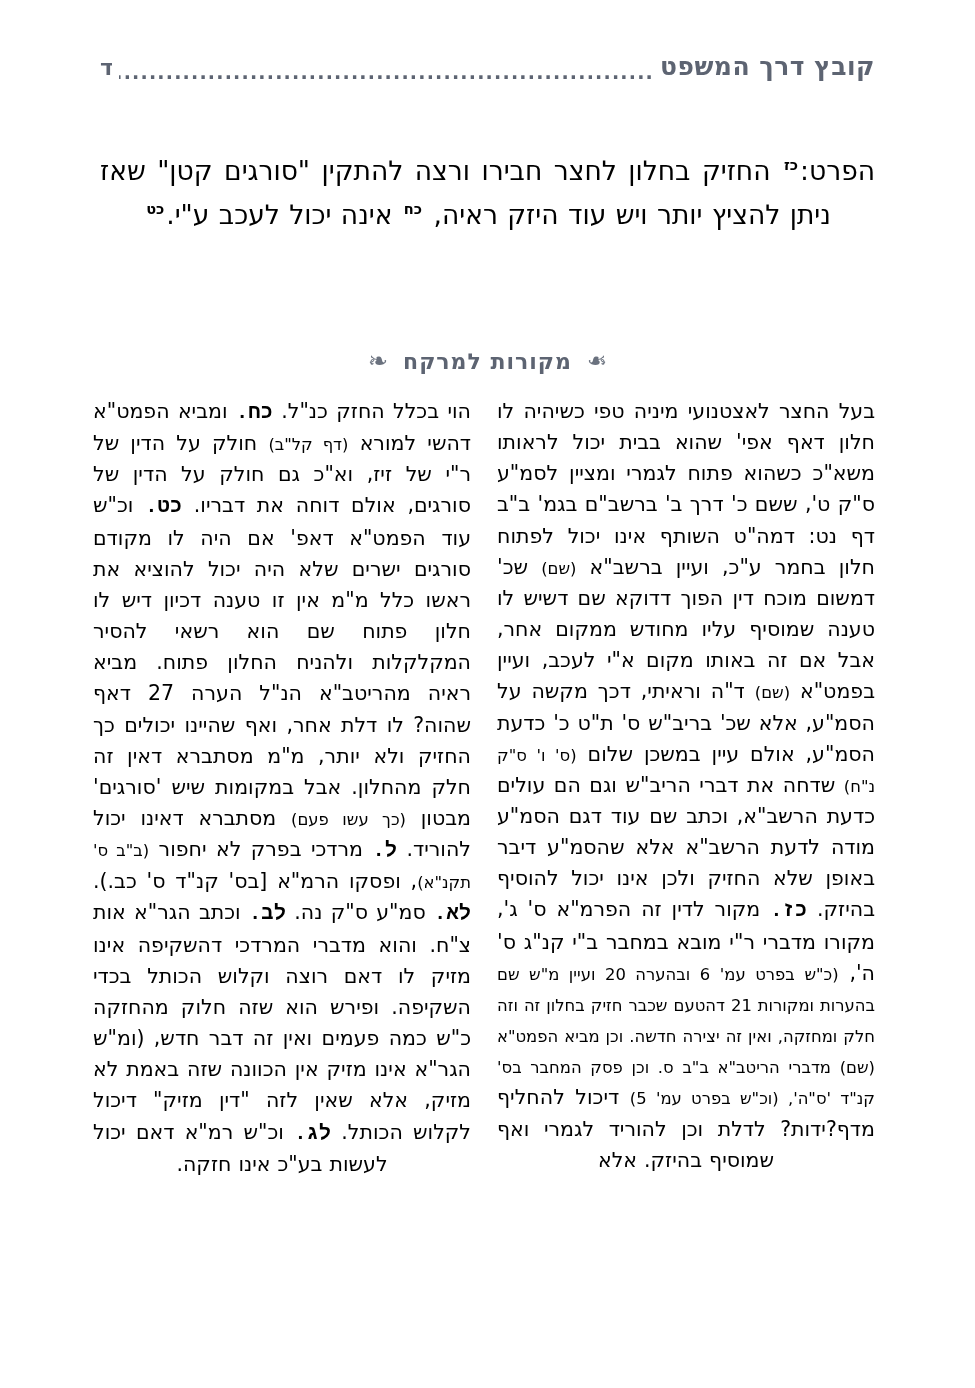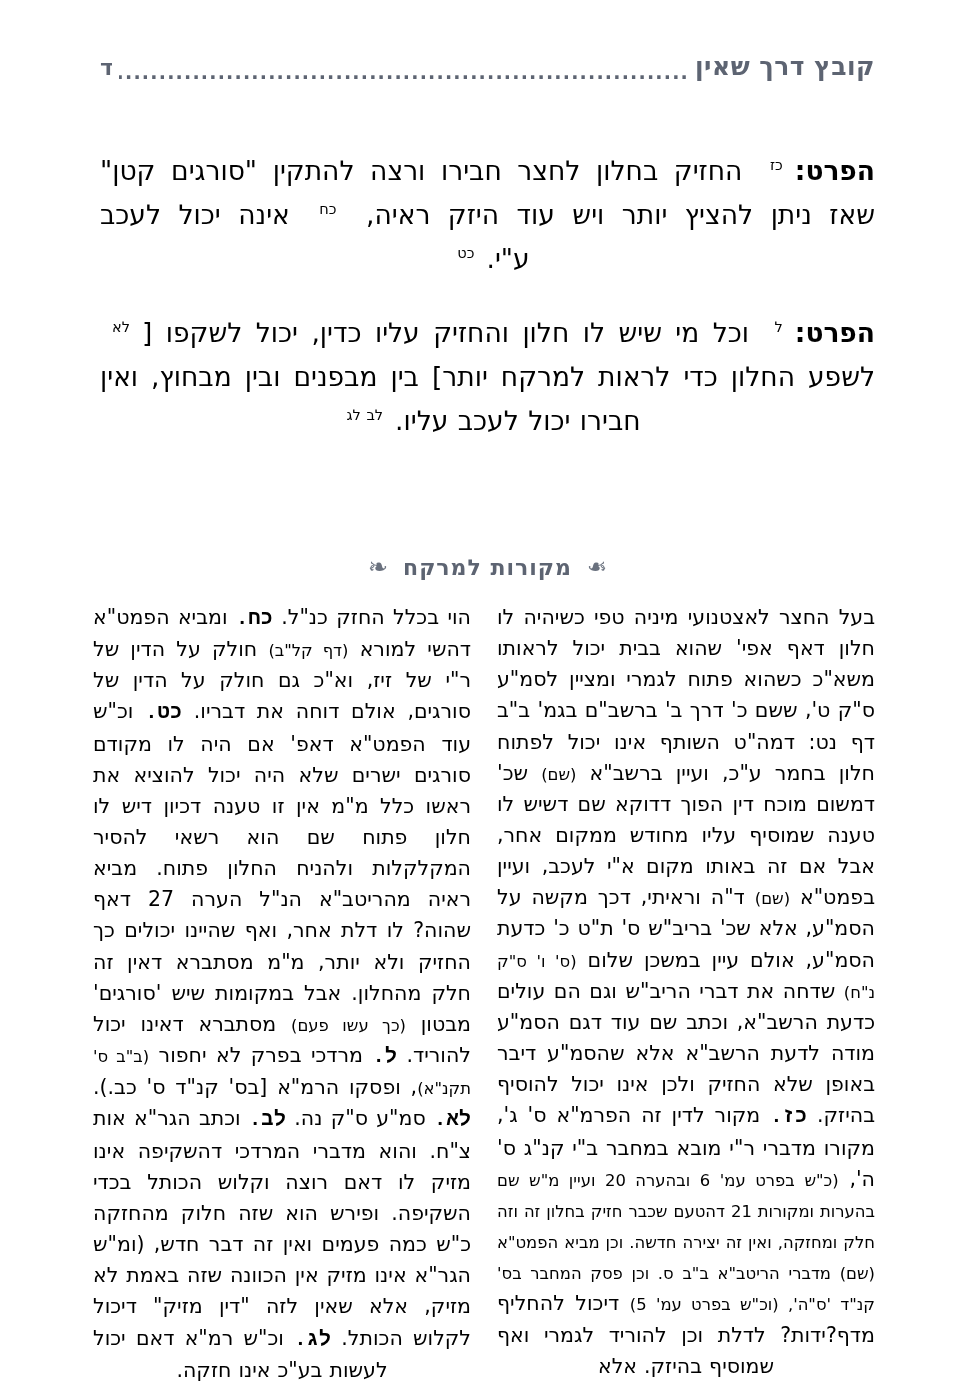--- a/index.html
+++ b/index.html
@@ -67,28 +67,28 @@
   }
   .para {
     font-size: 26.5px;
     line-height: 1.66;
     text-align: justify;
     text-align-last: center;
     margin: 0 0 30px 0;
     word-spacing: 1px;
   }
   .para .lead {
-    font-weight: 700;
+    font-weight: 400;
   }
   sup.fn {
     font-size: 0.55em;
     vertical-align: super;
     line-height: 0;
-    font-weight: 400;
-    margin: 0 12px;
+    font-weight: 700;
+    margin: 0 2px;
   }
 
   
   .notes-heading {
     margin: 112px 0 22px 0;
     text-align: center;
     color: #5d6472;
     font-size: 22px;
     font-weight: 700;
     letter-spacing: 1px;
@@ -136,34 +136,31 @@
     font-size: 0.80em;
   }
   .ltr-num { direction: ltr; unicode-bidi: embed; }
 </style>
 </head>
 <body>
 
 <div class="page">
 
   <div class="running-head">
-    <span class="rh-title">קובץ דרך שאין</span>
+    <span class="rh-title">קובץ דרך המשפט</span>
     <span class="rh-dots">....................................................................................................</span>
     <span class="rh-pageno">ד</span>
   </div>
 
   <div class="body-block">
 
     <p class="para">
       <span class="lead">הפרט:</span><sup class="fn">כז</sup><span> החזיק בחלון לחצר חבירו ורצה להתקין "סורגים קטן" שאז ניתן להציץ יותר ויש עוד היזק ראיה, </span><sup class="fn">כח</sup><span> אינה יכול לעכב ע"י.</span><sup class="fn">כט</sup>
     </p>
 
-    <p class="para">
-      <span class="lead">הפרט:</span><sup class="fn">ל</sup><span> וכל מי שיש לו חלון והחזיק עליו כדין, יכול לשקפו [</span><sup class="fn">לא</sup><span> לשפע החלון כדי לראות למרקח יותר] בין מבפנים ובין מבחוץ, ואין חבירו יכול לעכב עליו.</span><sup class="fn">לב  לג</sup>
-    </p>
 
   </div>
 
   <div class="notes-heading">
     <span class="orn left">❧</span>
     <span>מקורות למרקח</span>
     <span class="orn">❧</span>
   </div>
 
   <div class="notes-cols">

